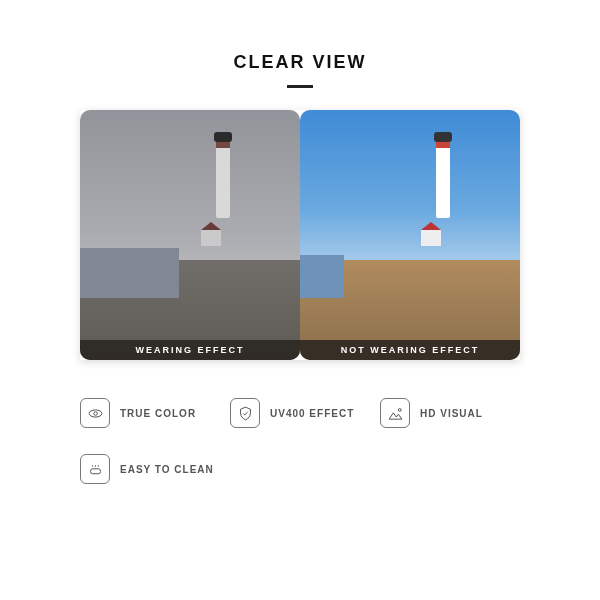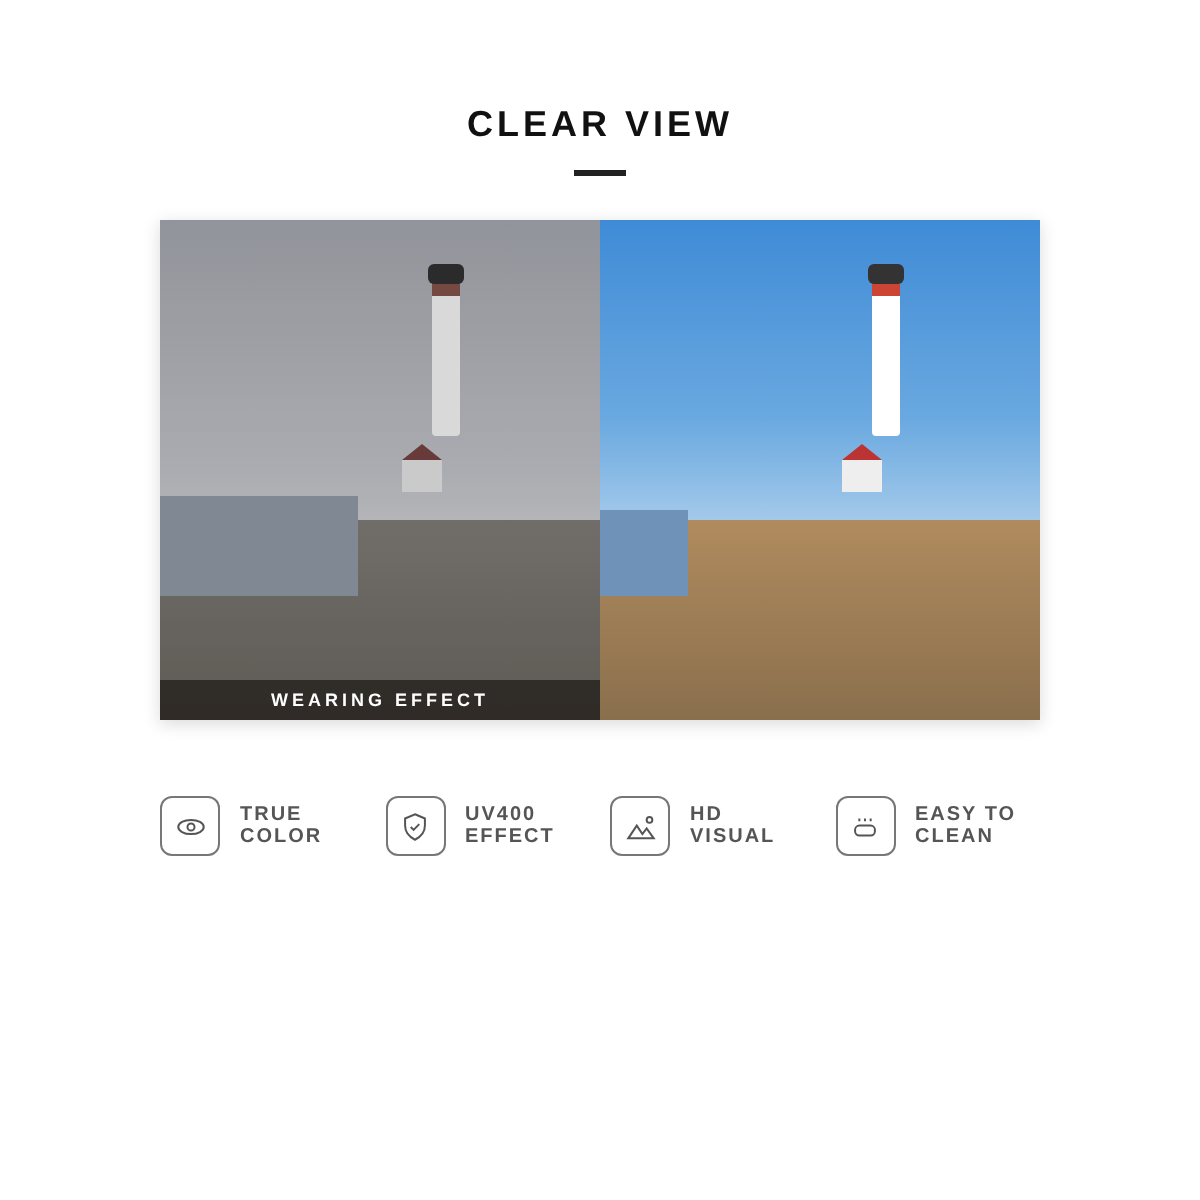--- a/index.html
+++ b/index.html
@@ -1,32 +1,32 @@
 <!DOCTYPE html>
 <html><head>
 <meta charset="utf-8">
 <style>
   * { box-sizing: border-box; margin: 0; padding: 0; }
   html, body { width: 600px; height: 600px; background: #fff; font-family: Arial, Helvetica, sans-serif; }
   .wrap { width: 600px; height: 600px; display: flex; flex-direction: column; align-items: center; padding-top: 52px; }
   .title { font-size: 18px; font-weight: 900; letter-spacing: 2px; color: #111; }
   .underline { width: 26px; height: 3px; background: #222; margin: 12px 0 22px; }
   .photo { width: 440px; height: 250px; display: flex; box-shadow: 0 2px 8px rgba(0,0,0,0.15); }
-  .half { width: 50%; height: 100%; position: relative; overflow: hidden; }
+  .half { width: 50%; height: 100%; position: relative; overflow: hidden; border-radius: 10px; }
   .sky-dull   { position:absolute; inset:0; background: linear-gradient(to bottom, #a0a4b0 0%, #bcbfc8 50%, #c8c9cf 60%, #807a72 60%, #6a645a 100%); filter: saturate(0.6) brightness(0.9); }
   .sky-bright { position:absolute; inset:0; background: linear-gradient(to bottom, #3f8bd6 0%, #6aa9e0 40%, #a3c9ea 60%, #b08b5e 60%, #8a6f4d 100%); }
   .sea-l  { position:absolute; left:0; right:55%; top:55%; bottom:25%; background:#7f8893; }
   .sea-r  { position:absolute; left:0; right:80%; top:58%; bottom:25%; background:#6f93b8; }
   .tower { position:absolute; left:62%; top:12%; width:14px; height:78px; background:linear-gradient(to bottom,#c43 0 10%,#fff 10% 100%); border-radius:2px; }
   .tower::before{content:"";position:absolute;top:-8px;left:-2px;width:18px;height:10px;background:#333;border-radius:3px;}
   .house { position:absolute; left:55%; top:48%; width:20px; height:16px; background:#eee; }
   .house::before{content:"";position:absolute;top:-8px;left:0;width:0;height:0;border-left:10px solid transparent;border-right:10px solid transparent;border-bottom:8px solid #b33;}
   .tower-l { filter: saturate(0.4) brightness(0.85); }
   .label { position:absolute; left:0; right:0; bottom:0; height:20px; background:rgba(40,35,30,0.85); color:#fff; font-size:9px; letter-spacing:2px; text-align:center; line-height:20px; font-weight:600; }
-  .features { width: 440px; margin-top: 38px; display: grid; grid-template-columns: repeat(4, 1fr); row-gap: 26px; column-gap: 10px; }
+  .features { width: 440px; margin-top: 38px; display: grid; grid-template-columns: repeat(3, 1fr); row-gap: 26px; column-gap: 10px; }
   .feat { display: flex; align-items: center; gap: 10px; }
   .ico { width: 30px; height: 30px; border: 1px solid #777; border-radius: 6px; display:flex; align-items:center; justify-content:center; flex-shrink:0; }
   .ico svg { width: 17px; height: 17px; stroke:#555; stroke-width:1.4; fill:none; }
   .flabel { font-size: 10px; letter-spacing: 1px; color:#555; font-weight:600; }
 </style>
 </head>
 <body>
 
 <div class="wrap">
   <div class="title">CLEAR VIEW</div>
@@ -38,20 +38,21 @@
       <div class="sea-l"></div>
       <div class="tower tower-l"></div>
       <div class="house tower-l"></div>
       <div class="label">WEARING EFFECT</div>
     </div>
     <div class="half">
       <div class="sky-bright"></div>
       <div class="sea-r"></div>
       <div class="tower"></div>
       <div class="house"></div>
+      <div class="label">NOT WEARING EFFECT</div>
     </div>
   </div>
 
   <div class="features">
     <div class="feat">
       <div class="ico">
           <svg viewBox="0 0 24 24">
             <ellipse cx="12" cy="12" rx="9" ry="5"></ellipse>
             <circle cx="12" cy="12" r="2.5"></circle>
           </svg>

